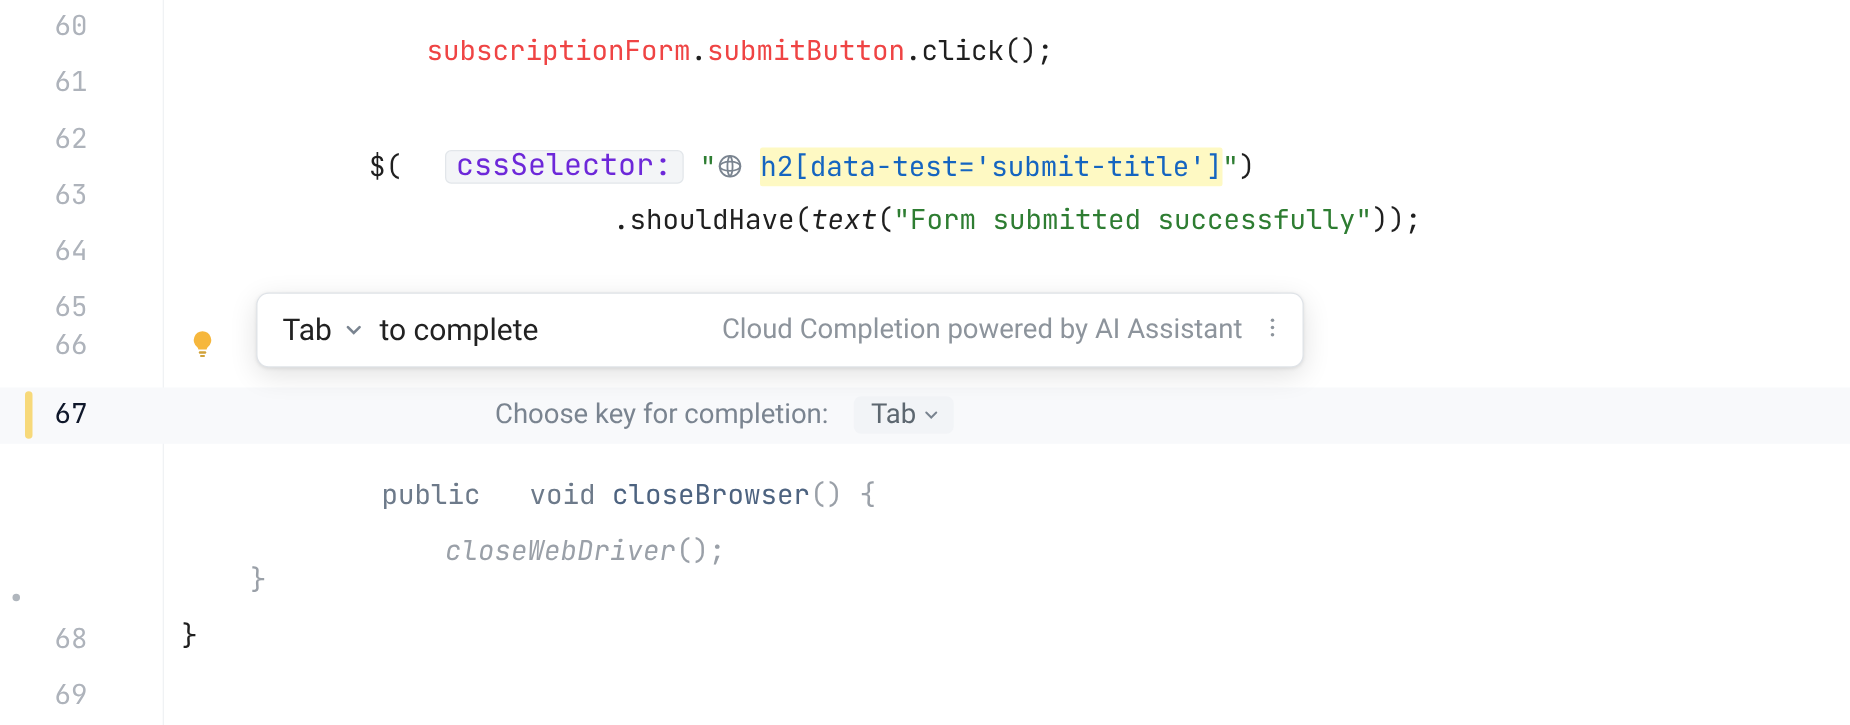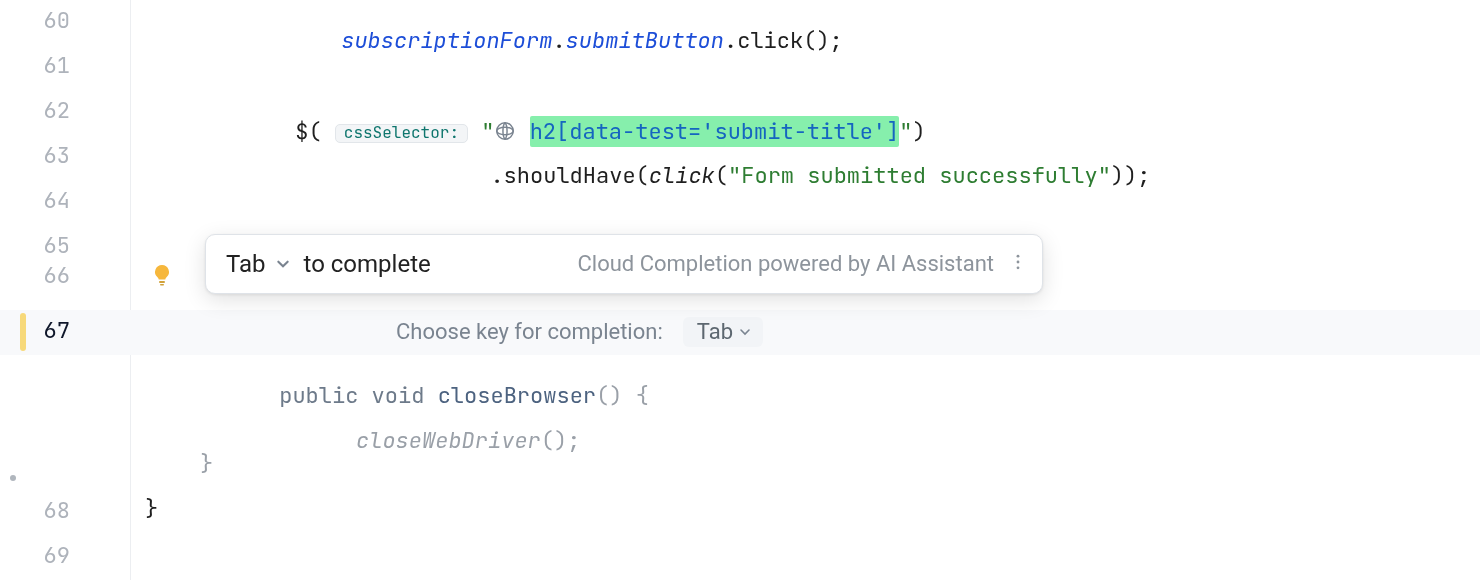--- a/index.html
+++ b/index.html
@@ -70,41 +70,42 @@
     left: 145px;
     top: 8px;
     white-space: pre;
     font-variant-ligatures: none;
   }
   .line.active-bg {
     background: #f8f9fb;
   }
 
   
-  .c-purple  { color: #1d4ed8; font-style: italic; }
+  .c-purple  { color: #ef4444; }
   .c-default { color: #1f1f1f; }
   .c-blue    { color: #1565c0; }
   .c-green   { color: #2e7d32; }
-  .c-green-bg { background: #86efac; border-radius: 2px; padding: 1px 0; }
+  .c-green-bg { background: #fef9c3; border-radius: 2px; padding: 1px 0; }
   .c-gold    { color: #b58a2b; }
-  .c-kw      { color: #6d7a8a; }
+  .c-kw      { color: #6d7a8a; margin-left: 26px; }
   .c-method  { color: #4d6380; }
   .c-ghost   { color: #9aa0a8; }
   .c-ghost-i { color: #9aa0a8; font-style: italic; margin-left: 24px; }
   .c-italic  { font-style: italic; }
 
   .inlay {
     display: inline-block;
     background: #f3f5f7;
     border: 1px solid #e2e6ea;
     border-radius: 5px;
     padding: 0px 8px 1px 8px;
-    color: #0f766e;
-    font-size: 16px;
+    color: #6d28d9;
+    font-size: 24px;
     vertical-align: 1px;
+    margin-left: 21px;
   }
   .css-icon {
     display: inline-block;
     width: 22px;
     height: 22px;
     vertical-align: -3px;
   }
   .bulb {
     position: absolute;
     left: 150px;
@@ -204,21 +205,21 @@
             <circle cx="12" cy="12" r="9"></circle>
             <ellipse cx="12" cy="12" rx="9" ry="4"></ellipse>
             <path d="M12 3c3 3 3 15 0 18M12 3c-3 3-3 15 0 18"></path>
           </svg></span><span> </span><span class="c-blue c-green-bg">h2[data-test='submit-title']</span><span class="c-green">"</span><span class="c-default">)</span>
     </div>
   </div>
 
   <div class="line" style="top:135px">
     <div class="num">63</div>
     <div class="code" style="left:200px">
-      <span>                </span><span class="c-default">.shouldHave(</span><span class="c-default c-italic">click</span><span class="c-default">(</span><span class="c-green">"Form submitted successfully"</span><span class="c-default">));</span>
+      <span>                </span><span class="c-default">.shouldHave(</span><span class="c-default c-italic">text</span><span class="c-default">(</span><span class="c-green">"Form submitted successfully"</span><span class="c-default">));</span>
     </div>
   </div>
 
   <div class="line" style="top:180px">
     <div class="num">64</div>
   </div>
 
   <div class="line" style="top:225px">
     <div class="num">65</div>
   </div>

